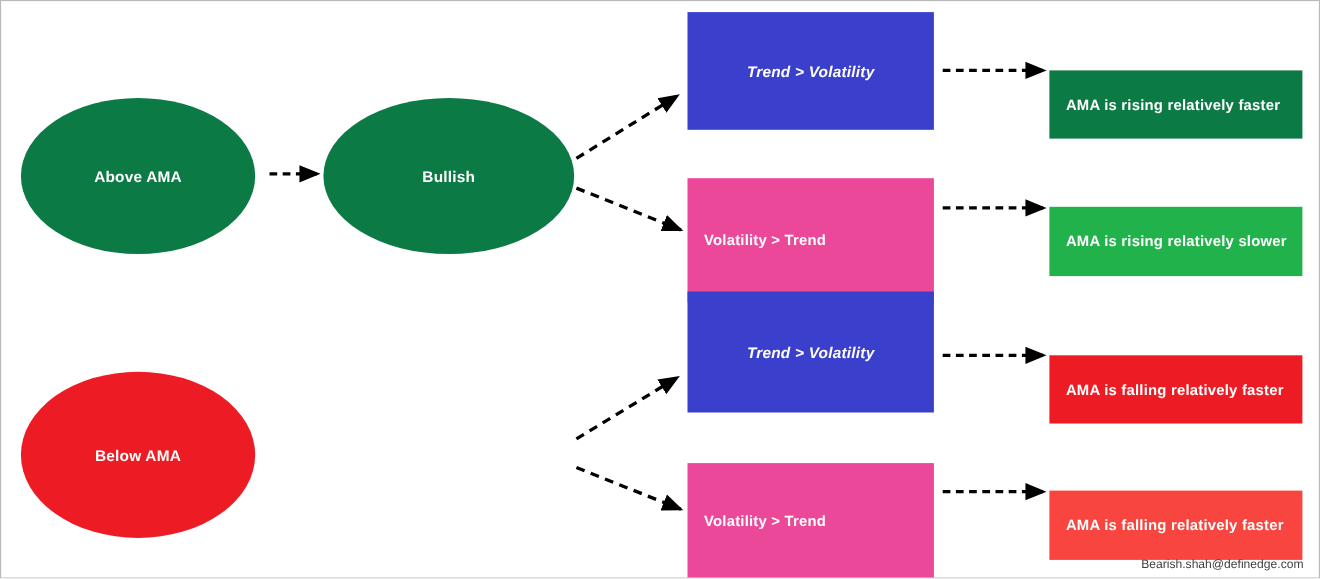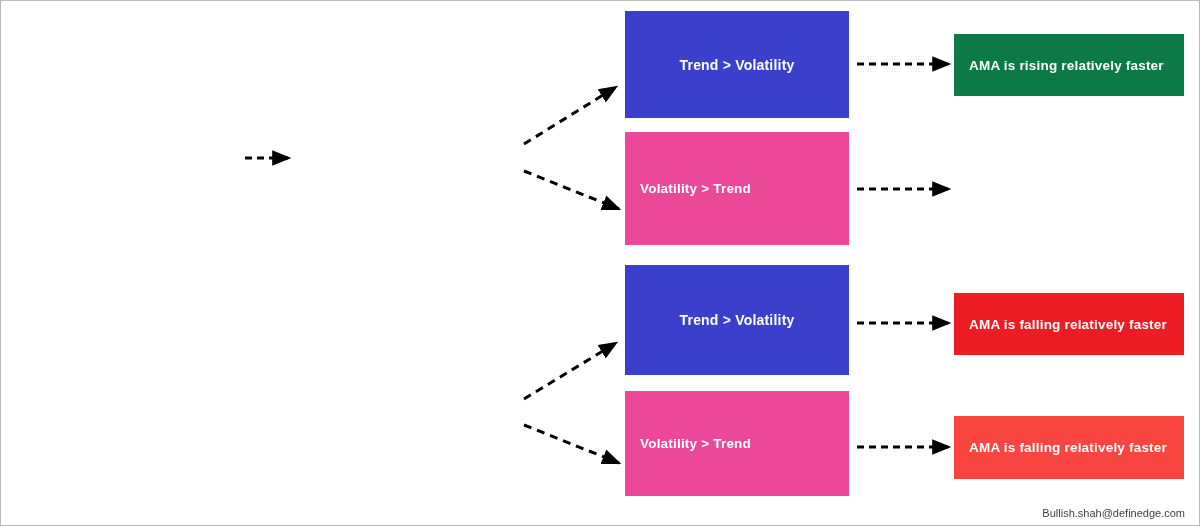--- a/index.html
+++ b/index.html
@@ -50,24 +50,26 @@
     color: #ffffff;
     font-weight: bold;
     font-size: 13.5px;
     letter-spacing: 0.2px;
     user-select: none;
     box-sizing: border-box;
   }
   .rect.center {
     justify-content: center;
     font-size: 14px;
+    font-style: italic;
   }
   .rect.left {
     justify-content: flex-start;
     padding-left: 15px;
+    margin-top: 30px;
   }
   .c-blue       { background: #3a3fcc; }
   .c-cyan       { background: #ec4899; }
   .c-darkgreen  { background: #0c7a45; }
   .c-green      { background: #22b24c; }
   .c-red        { background: #ed1c24; }
   .c-lightred   { background: #f8453f; }
 
   #cond-1 { left: 624px; top: 10px;  width: 224px; height: 107px; }
   #cond-2 { left: 624px; top: 131px; width: 224px; height: 113px; }
@@ -121,22 +123,31 @@
     <line x1="523" y1="398" x2="615" y2="342" stroke="#000000" stroke-width="3" stroke-dasharray="8 6" marker-end="url(#arrowhead)"></line>
 
     <line x1="523" y1="424" x2="618" y2="462" stroke="#000000" stroke-width="3" stroke-dasharray="8 6" marker-end="url(#arrowhead)"></line>
 
     <line x1="856" y1="63" x2="948" y2="63" stroke="#000000" stroke-width="3" stroke-dasharray="7 5" marker-end="url(#arrowhead)"></line>
     <line x1="856" y1="188" x2="948" y2="188" stroke="#000000" stroke-width="3" stroke-dasharray="7 5" marker-end="url(#arrowhead)"></line>
     <line x1="856" y1="322" x2="948" y2="322" stroke="#000000" stroke-width="3" stroke-dasharray="7 5" marker-end="url(#arrowhead)"></line>
     <line x1="856" y1="446" x2="948" y2="446" stroke="#000000" stroke-width="3" stroke-dasharray="7 5" marker-end="url(#arrowhead)"></line>
   </svg>
 
+  <div class="ellipse green" id="node-above-ama">
+    <span>Above AMA</span>
+  </div>
 
+  <div class="ellipse green" id="node-bullish">
+    <span>Bullish</span>
+  </div>
 
+  <div class="ellipse red" id="node-below-ama">
+    <span>Below AMA</span>
+  </div>
 
 
   <div class="rect center c-blue" id="cond-1">
     <span>Trend &gt; Volatility</span>
   </div>
 
   <div class="rect left c-cyan" id="cond-2">
     <span>Volatility &gt; Trend</span>
   </div>
 
@@ -145,24 +156,27 @@
   </div>
 
   <div class="rect left c-cyan" id="cond-4">
     <span>Volatility &gt; Trend</span>
   </div>
 
   <div class="rect left c-darkgreen" id="out-1">
     <span>AMA is rising relatively faster</span>
   </div>
 
+  <div class="rect left c-green" id="out-2">
+    <span>AMA is rising relatively slower</span>
+  </div>
 
   <div class="rect left c-red" id="out-3">
     <span>AMA is falling relatively faster</span>
   </div>
 
   <div class="rect left c-lightred" id="out-4">
     <span>AMA is falling relatively faster</span>
   </div>
 
-  <div id="footer-credit">Bullish.shah@definedge.com</div>
+  <div id="footer-credit">Bearish.shah@definedge.com</div>
 
 </div>
 
 </body></html>

